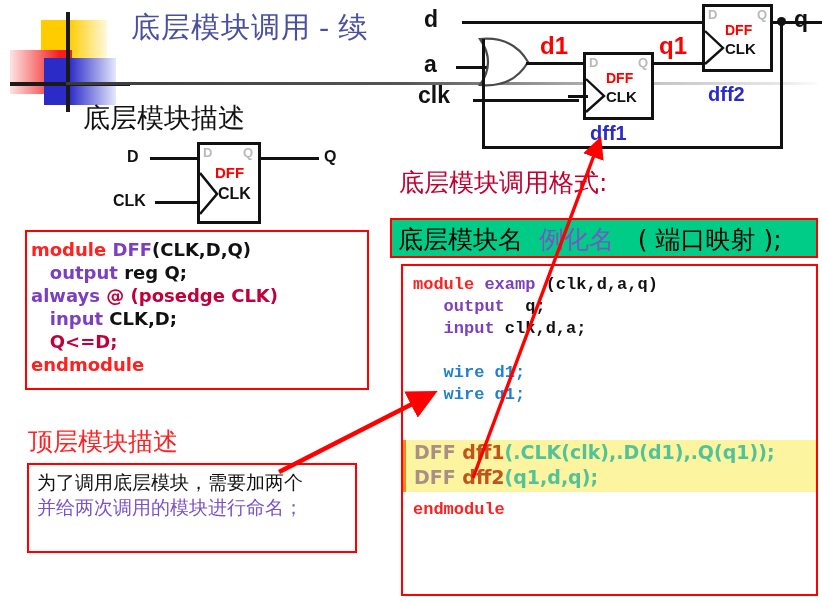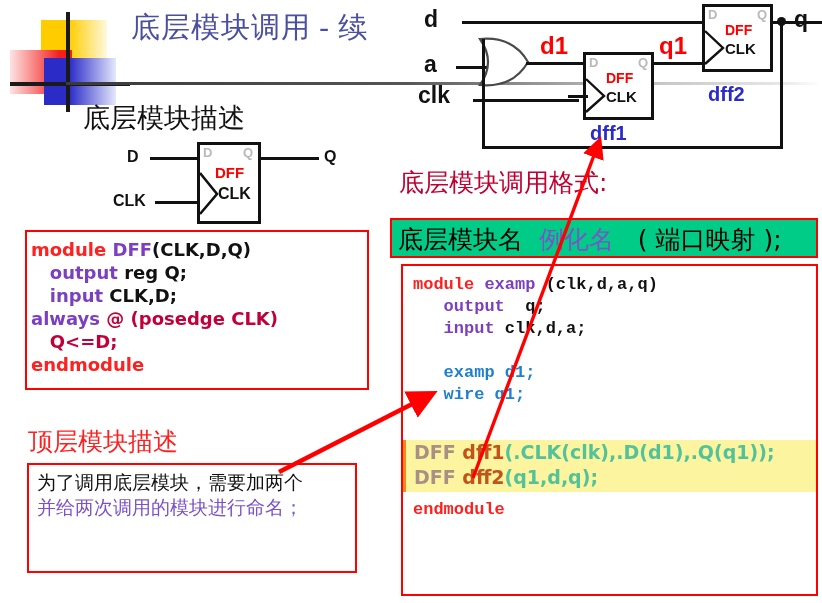--- a/index.html
+++ b/index.html
@@ -69,21 +69,21 @@
   .kw-teal{color:#52c29a;}
   .kw-cyan{color:#17a9ef;}
   #hl-band{position:absolute;left:403px;top:440px;width:413px;height:52px;
     background:#fdf4a0;border-left:3px solid #f08a1d;box-sizing:border-box;}
   #hl-band .ln{font-size:19px;font-weight:bold;line-height:1.30;white-space:pre;
     font-family:"DejaVu Sans",sans-serif;padding-left:8px;}
 
   
   #top-head{left:28px;top:425px;font-size:25px;color:#ff2020;
     font-family:"DejaVu Sans",sans-serif;white-space:nowrap;}
-  #note-box{left:27px;top:463px;width:330px;height:110px;
+  #note-box{left:27px;top:463px;width:330px;height:90px;
     border:2px solid #ff0000;background:#fff;box-sizing:border-box;padding:5px 0 0 8px;}
   #note-box .nl{font-size:19px;line-height:1.30;white-space:pre;color:#111;
     font-family:"DejaVu Sans",sans-serif;}
   .nl-purple{color:#7b52c9;}
   .nl-b{font-weight:bold;}
 
   svg.ov{position:absolute;left:0;top:0;width:822px;height:603px;
          pointer-events:none;overflow:visible;}
 </style>
 </head>
@@ -168,37 +168,37 @@
   <svg class="ov" style="left:0;top:0;width:240px;height:92px;">
     <polyline points="90,33 107,54 90,74" fill="none" stroke="#111" stroke-width="2.6"></polyline>
   </svg>
   <div class="wire" style="left:150px;top:17px;width:59px;height:3px;"></div>
   <span class="pinlbl" style="left:214px;top:8px;font-size:16px;">Q</span>
 </div>
 
 <div class="abs" id="code-left">
   <div class="ln"><span class="kw-red">module </span><span class="kw-purple">DFF</span><span class="kw-black">(CLK,D,Q)</span></div>
   <div class="ln"><span class="kw-purple">   output </span><span class="kw-black">reg Q;</span></div>
+  <div class="ln"><span class="kw-purple">always </span><span class="kw-crim">@ </span><span class="kw-crim">(posedge CLK)</span></div>
   <div class="ln"><span class="kw-purple">   input </span><span class="kw-black">CLK,D;</span></div>
-  <div class="ln"><span class="kw-purple">always </span><span class="kw-crim">@ </span><span class="kw-crim">(posedge CLK)</span></div>
   <div class="ln"><span class="kw-crim">   Q&lt;=D;</span></div>
   <div class="ln"><span class="kw-red">endmodule</span></div>
 </div>
 
 <div class="abs" id="fmt-head">底层模块调用格式:</div>
 <div class="abs" id="green-banner">
   <span><span class="gb-black">底层模块名  </span><span class="gb-purple">例化名</span><span class="gb-black">   ( 端口映射 );</span></span>
 </div>
 
 <div class="abs" id="code-right">
   <div class="ln"><span class="kw-red">module </span><span class="kw-purple">examp</span><span class="kw-black"> (clk,d,a,q)</span></div>
   <div class="ln"><span class="kw-purple">   output </span><span class="kw-black"> q;</span></div>
   <div class="ln"><span class="kw-purple">   input </span><span class="kw-black">clk,d,a;</span></div>
   <div class="ln"><span class="kw-black"> </span></div>
-  <div class="ln"><span class="kw-blue">   examp d1;</span></div>
+  <div class="ln"><span class="kw-blue">   wire d1;</span></div>
   <div class="ln"><span class="kw-blue">   wire q1;</span></div>
   <div style="height:36px;"></div>
   <div class="ln" style="padding-top:12px;"><span class="kw-black">or (</span><span class="kw-cyan">d1,a,q</span><span class="kw-black">);</span></div>
   <div class="ln"><span class="kw-black"> </span></div>
   <div class="ln"><span class="kw-red">endmodule</span></div>
 </div>
 
 <div class="abs" id="hl-band">
   <div class="ln"><span class="kw-tan">DFF </span><span class="kw-brown">dff1</span><span class="kw-teal">(.CLK(clk),.D(d1),.Q(q1));</span></div>
   <div class="ln"><span class="kw-tan">DFF </span><span class="kw-brown">dff2</span><span class="kw-teal">(</span><span class="kw-teal">q1,d,q);</span></div>

